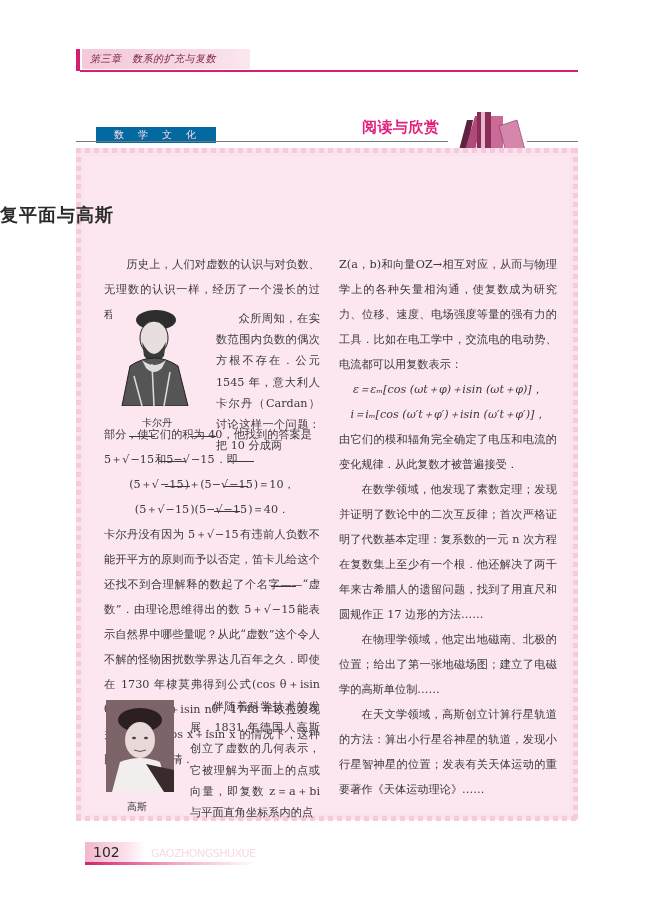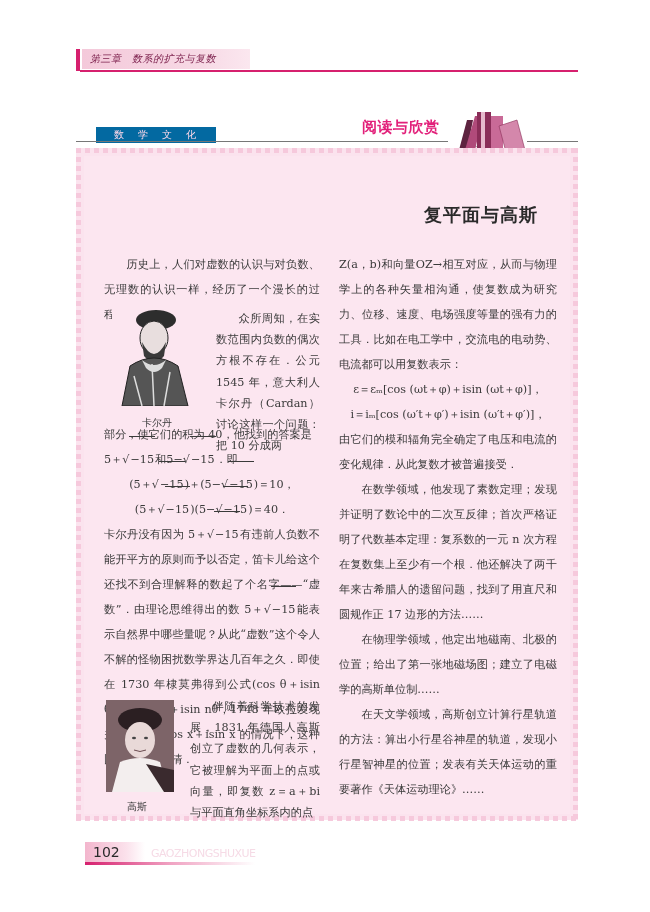--- a/index.html
+++ b/index.html
@@ -33,21 +33,21 @@
     .dots-top, .dots-bottom { position: absolute; left: 76px; width: 502px; height: 5px;
       background-image: repeating-linear-gradient(90deg, #f6c9dc 0 5px, transparent 5px 9px); }
     .dots-top { top: 148px; }
     .dots-bottom { top: 816px; }
     .dots-left, .dots-right { position: absolute; width: 5px; top: 148px; height: 673px;
       background-image: repeating-linear-gradient(180deg, #f6c9dc 0 5px, transparent 5px 9px); }
     .dots-left { left: 76px; }
     .dots-right { left: 573px; }
     .inner-box { position: absolute; left: 84px; top: 156px; width: 486px; height: 658px; background: #fce6f0; }
 
-    .article-title { position: absolute; left: 0; width: 538px; top: 203px; text-align: right; font-size: 18px;
+    .article-title { position: absolute; left: 0; width: 538px; top: 203px; text-align: left; font-size: 18px;
       font-weight: bold; color: #2a2a2a; letter-spacing: 1px; }
 
     .col { position: absolute; font-size: 11.2px; line-height: 25px; color: #3a3a3a; text-align: justify; }
     .col.left { left: 104px; top: 252px; width: 216px; }
     .col.right { left: 339px; top: 252px; width: 218px; }
     .col p { margin: 0; }
     .indent { text-indent: 2em; }
     .center { text-align: center; }
 
     .portrait { position: absolute; }
@@ -55,21 +55,21 @@
     .portrait.gauss { left: 106px; top: 700px; width: 68px; height: 92px; background: #a58f93; }
     .caption { position: absolute; font-size: 10px; color: #3a3a3a; }
     .caption.cardano { left: 142px; top: 416px; }
     .caption.gauss { left: 127px; top: 800px; }
 
     .wrap-text { position: absolute; font-size: 11.2px; line-height: 21.2px; color: #3a3a3a; text-align: justify; }
     .wrap-text.cardano { left: 216px; top: 308px; width: 104px; }
     .wrap-text.gauss { left: 190px; top: 696px; width: 130px; }
 
     .sqrt { border-top: 1px solid #3a3a3a; padding: 16px 1px; }
-    .i { }
+    .i { font-style: italic; }
 
     
     .footer { position: absolute; left: 85px; top: 842px; width: 170px; height: 24px; }
     .footer .num-bg { position: absolute; left: 0; top: 0; width: 60px; height: 22px;
       background: linear-gradient(90deg, #f3b6cd 0%, #fbe2ec 70%, #ffffff 100%); }
     .footer .num { position: absolute; left: 8px; top: 2px; font-family: "DejaVu Sans", sans-serif; font-size: 14px; color: #2a2a2a; }
     .footer .brand { position: absolute; left: 66px; top: 5px; font-family: "DejaVu Sans", sans-serif; font-size: 11px;
       color: #f6dbe6; letter-spacing: -0.5px; }
     .footer .rule { position: absolute; left: 0; top: 20px; width: 170px; height: 3px;
       background: linear-gradient(90deg, #d6206e 0%, #f0a2c2 50%, rgba(255,255,255,0) 100%); }

